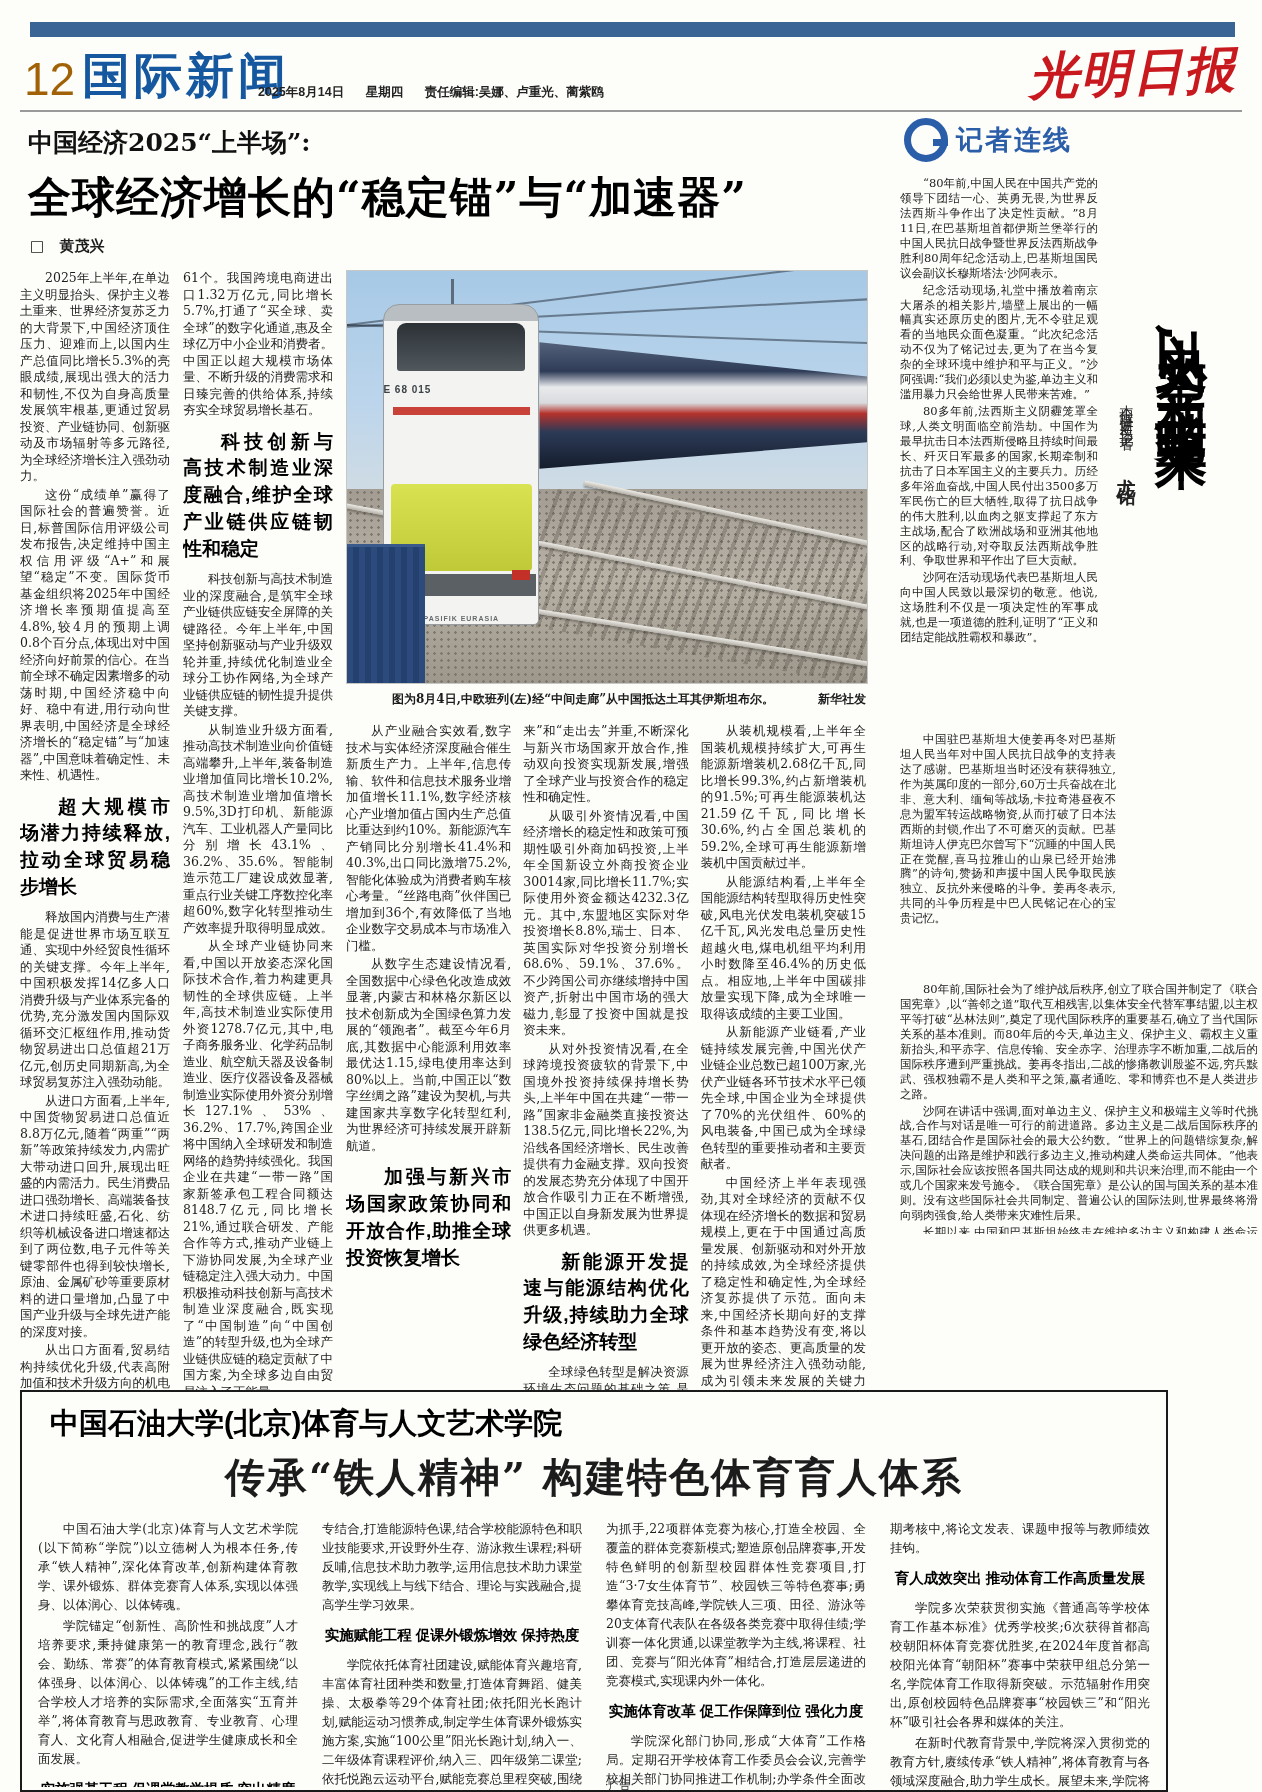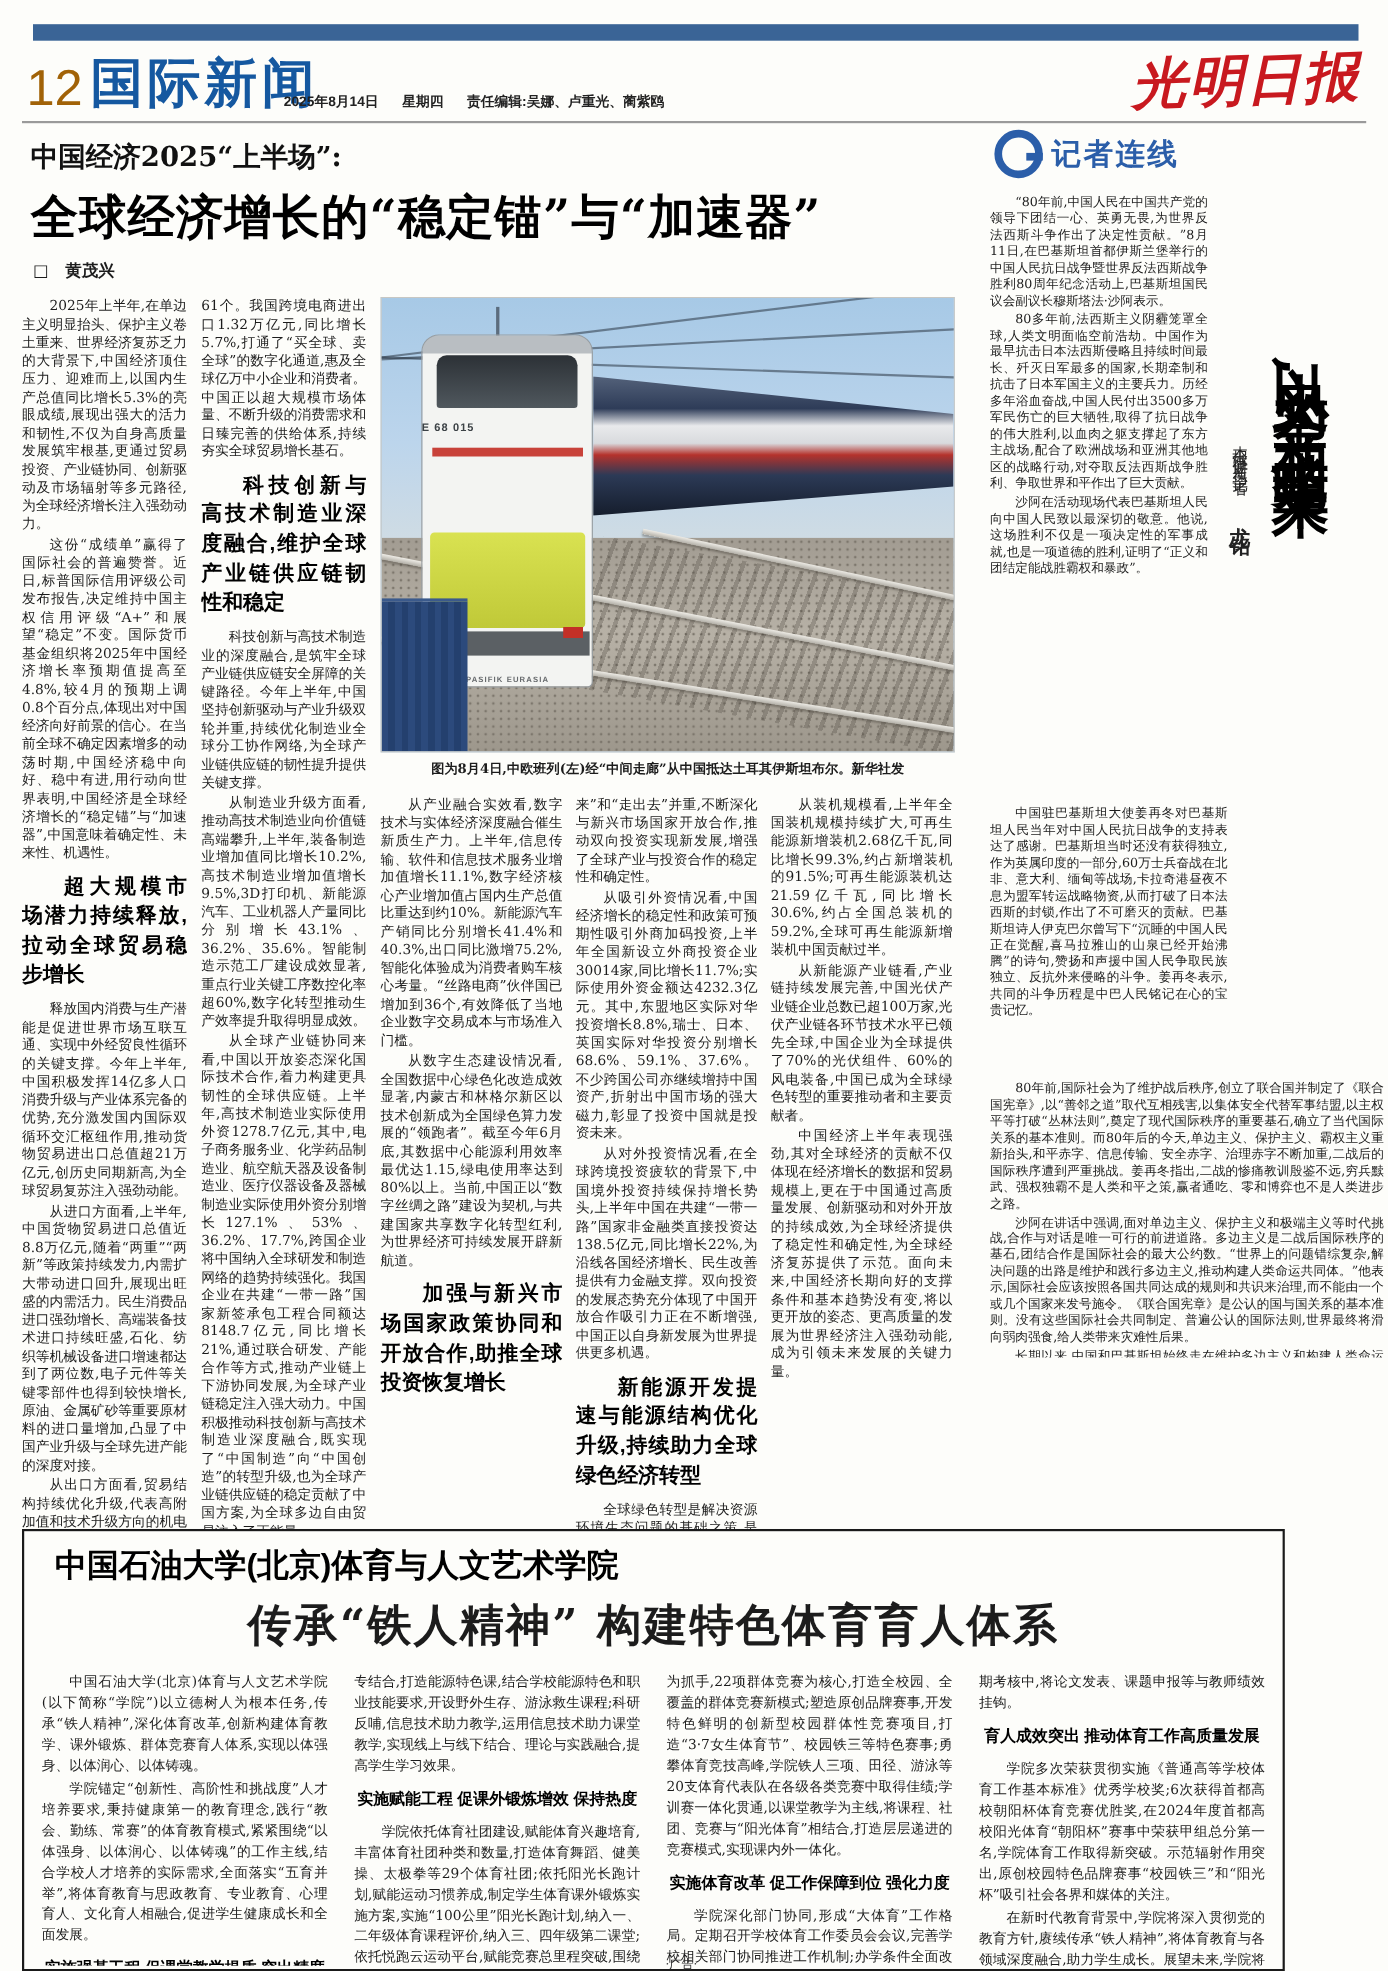--- a/index.html
+++ b/index.html
@@ -65,21 +65,21 @@
   .loco .band{position:absolute;top:32%;left:6%;width:88%;height:2.5%;background:#c8423a;}
   .loco .nose{position:absolute;bottom:17%;left:5%;width:90%;height:27%;
               background:linear-gradient(#d9e251,#c0c938);border-radius:4px;}
   .loco .bumper{position:absolute;bottom:9%;left:2%;width:96%;height:7%;background:#5b6064;}
   .loco .bumper::before,.loco .bumper::after{content:"";position:absolute;top:-4px;width:12%;height:10px;background:#c33027;}
   .loco .bumper::before{left:4%;} .loco .bumper::after{right:4%;}
   .loco .brandtext{position:absolute;bottom:1%;width:100%;text-align:center;
                    font:700 7px "Liberation Sans",sans-serif;color:#66696c;letter-spacing:1px;}
   .container-l{position:absolute;left:0;bottom:0;width:15%;height:33%;border-top:3px solid #3b5a8c;
                background:repeating-linear-gradient(90deg,#2c4a7c 0 6px,#24406e 6px 12px);}
-  .caption-row{display:flex;justify-content:flex-start;align-items:flex-start;
+  .caption-row{display:flex;justify-content:space-between;align-items:flex-start;
                font:700 12px "DejaVu Serif",serif;margin-top:7px;height:24px;overflow:hidden;}
   .caption-row .cap{margin-left:46px;}
   .caption-row .credit{font-weight:700;white-space:nowrap;}
   
   .wire-article{position:absolute;left:900px;top:118px;width:358px;height:1080px;}
   .wire-brand{display:flex;align-items:center;gap:8px;margin-left:4px;}
   .g-icon{position:relative;width:30px;height:30px;border:7px solid #2b5ea9;border-radius:50%;display:inline-block;}
   .g-icon::after{content:"";position:absolute;right:-7px;top:46%;width:15px;height:7px;background:#2b5ea9;}
   .wire-brand .brand-text{font:900 27px "Liberation Sans",sans-serif;color:#2b5ea9;letter-spacing:2px;}
   .wire-top{display:flex;margin-top:14px;height:548px;}
@@ -179,36 +179,38 @@
             </div>
           <div class="ncol">
               <p class="b-pc">来”和“走出去”并重,不断深化与新兴市场国家开放合作,推动双向投资实现新发展,增强了全球产业与投资合作的稳定性和确定性。</p>
               <p class="b-p">从吸引外资情况看,中国经济增长的稳定性和政策可预期性吸引外商加码投资,上半年全国新设立外商投资企业30014家,同比增长11.7%;实际使用外资金额达4232.3亿元。其中,东盟地区实际对华投资增长8.8%,瑞士、日本、英国实际对华投资分别增长68.6%、59.1%、37.6%。不少跨国公司亦继续增持中国资产,折射出中国市场的强大磁力,彰显了投资中国就是投资未来。</p>
               <p class="b-p">从对外投资情况看,在全球跨境投资疲软的背景下,中国境外投资持续保持增长势头,上半年中国在共建“一带一路”国家非金融类直接投资达138.5亿元,同比增长22%,为沿线各国经济增长、民生改善提供有力金融支撑。双向投资的发展态势充分体现了中国开放合作吸引力正在不断增强,中国正以自身新发展为世界提供更多机遇。</p>
               <h3 class="b-h">新能源开发提速与能源结构优化升级,持续助力全球绿色经济转型</h3>
               <p class="b-p">全球绿色转型是解决资源环境生态问题的基础之策,是推动建设人与自然和谐共生现代化的必由之路。今年上半年,中国加快构建清洁低碳安全高效的能源体系,新能源开发提速提质,能源结构持续优化,在推动全球绿色经济转型中发挥着关键作用。</p>
             </div>
           <div class="ncol">
               <p class="b-p">从装机规模看,上半年全国装机规模持续扩大,可再生能源新增装机2.68亿千瓦,同比增长99.3%,约占新增装机的91.5%;可再生能源装机达21.59亿千瓦,同比增长30.6%,约占全国总装机的59.2%,全球可再生能源新增装机中国贡献过半。</p>
+              <p class="b-p">从能源结构看,上半年全国能源结构转型取得历史性突破,风电光伏发电装机突破15亿千瓦,风光发电总量历史性超越火电,煤电机组平均利用小时数降至46.4%的历史低点。相应地,上半年中国碳排放量实现下降,成为全球唯一取得该成绩的主要工业国。</p>
               <p class="b-p">从新能源产业链看,产业链持续发展完善,中国光伏产业链企业总数已超100万家,光伏产业链各环节技术水平已领先全球,中国企业为全球提供了70%的光伏组件、60%的风电装备,中国已成为全球绿色转型的重要推动者和主要贡献者。</p>
               <p class="b-p">中国经济上半年表现强劲,其对全球经济的贡献不仅体现在经济增长的数据和贸易规模上,更在于中国通过高质量发展、创新驱动和对外开放的持续成效,为全球经济提供了稳定性和确定性,为全球经济复苏提供了示范。面向未来,中国经济长期向好的支撑条件和基本趋势没有变,将以更开放的姿态、更高质量的发展为世界经济注入强劲动能,成为引领未来发展的关键力量。</p>
             </div>
         </div>
       </div>
     </div>
   </div>
 
   <div class="wire-article">
     <div class="wire-brand">
       <span class="g-icon"></span>
       <span class="brand-text">记者连线</span>
     </div>
     <div class="wire-top">
       <div class="wire-lead">
           <p class="b-p">“80年前,中国人民在中国共产党的领导下团结一心、英勇无畏,为世界反法西斯斗争作出了决定性贡献。”8月11日,在巴基斯坦首都伊斯兰堡举行的中国人民抗日战争暨世界反法西斯战争胜利80周年纪念活动上,巴基斯坦国民议会副议长穆斯塔法·沙阿表示。</p>
+          <p class="b-p">纪念活动现场,礼堂中播放着南京大屠杀的相关影片,墙壁上展出的一幅幅真实还原历史的图片,无不令驻足观看的当地民众面色凝重。“此次纪念活动不仅为了铭记过去,更为了在当今复杂的全球环境中维护和平与正义。”沙阿强调:“我们必须以史为鉴,单边主义和滥用暴力只会给世界人民带来苦难。”</p>
           <p class="b-p">80多年前,法西斯主义阴霾笼罩全球,人类文明面临空前浩劫。中国作为最早抗击日本法西斯侵略且持续时间最长、歼灭日军最多的国家,长期牵制和抗击了日本军国主义的主要兵力。历经多年浴血奋战,中国人民付出3500多万军民伤亡的巨大牺牲,取得了抗日战争的伟大胜利,以血肉之躯支撑起了东方主战场,配合了欧洲战场和亚洲其他地区的战略行动,对夺取反法西斯战争胜利、争取世界和平作出了巨大贡献。</p>
           <p class="b-p">沙阿在活动现场代表巴基斯坦人民向中国人民致以最深切的敬意。他说,这场胜利不仅是一项决定性的军事成就,也是一项道德的胜利,证明了“正义和团结定能战胜霸权和暴政”。</p>
         </div>
       <div class="wire-byline">
         <span>本报驻伊斯兰堡记者</span>
         <span class="rep-name">尤铭</span>
       </div>
       <div class="v-headline">以史为鉴,共创光明未来</div>
     </div>
     <div class="wire-mid">

